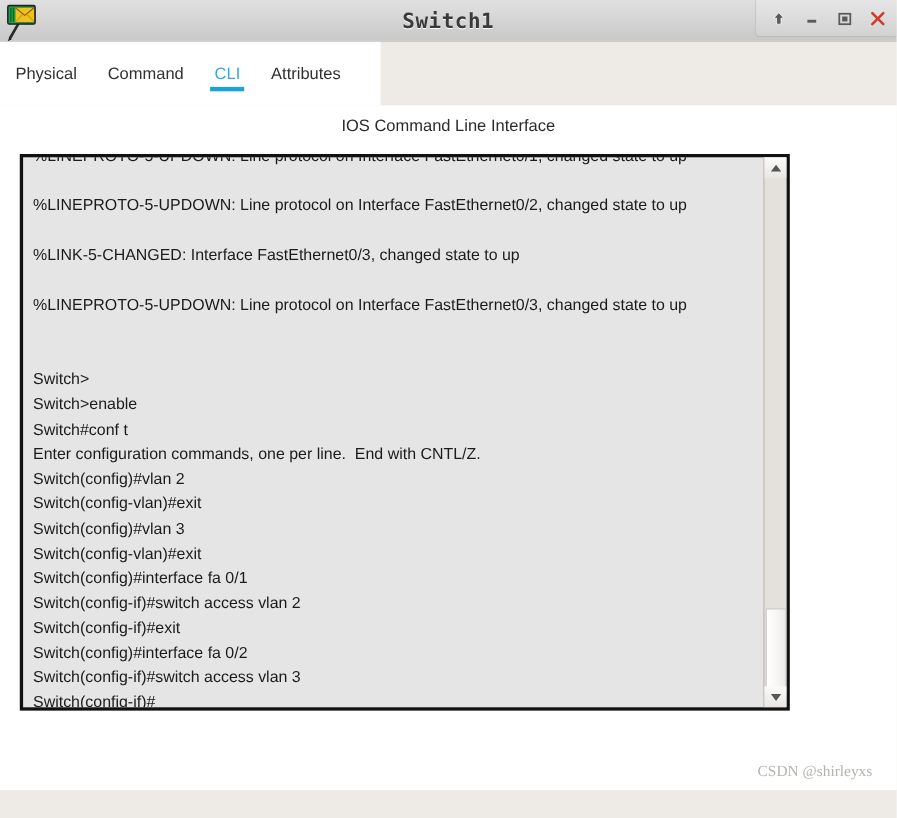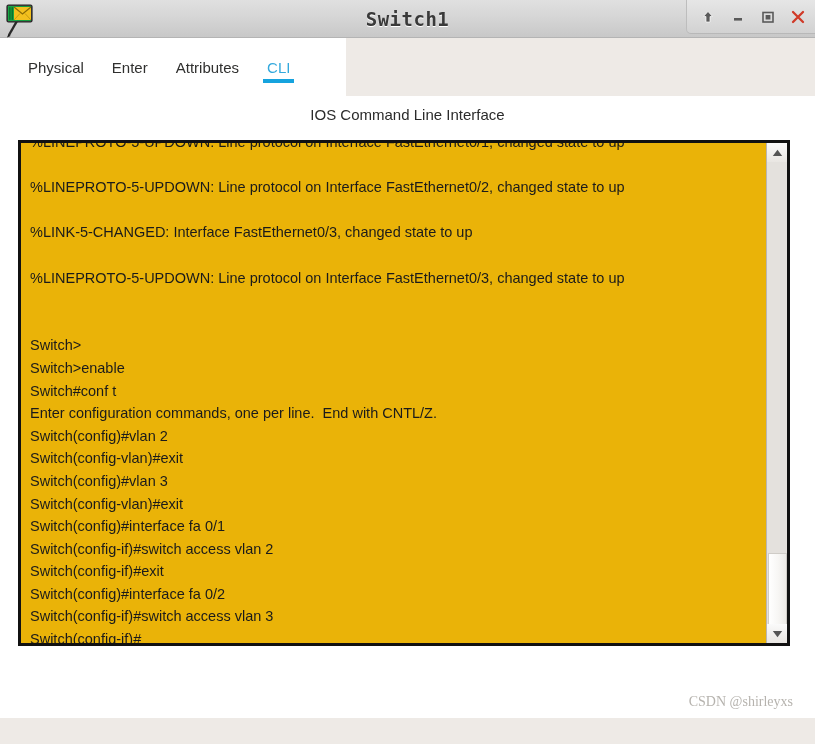--- a/index.html
+++ b/index.html
@@ -101,21 +101,20 @@
     width: 346px;
     height: 58px;
     background: #ffffff;
   }
   #tabs {
     position: absolute;
     left: 0; top: 0;
     height: 58px;
     display: flex;
     align-items: flex-start;
-    padding-left: 14px;
     box-sizing: border-box;
   }
   .tab {
     position: relative;
     height: 58px;
     padding: 0 14px;
     display: flex;
     align-items: center;
     font-size: 15px;
     color: #30302f;
@@ -149,24 +148,24 @@
     text-align: center;
     font-size: 15px;
     color: #2b2b2b;
   }
 
   
   #terminal {
     position: absolute;
     left: 18px;
     top: 44px;
-    width: 772px;
+    width: 700px;
     height: 506px;
     border: 3px solid #111111;
-    background: #eab308;
+    background: #e5e5e5;
     box-sizing: border-box;
     overflow: hidden;
   }
   #term-text {
     position: absolute;
     left: 9px;
     top: -12px;
     width: 720px;
     font-size: 14.5px;
     color: #1b1b1b;
@@ -279,27 +278,27 @@
       </div>
     </div>
 
     <div id="tabstrip">
       <div id="tabs-bg"></div>
       <div id="tabs">
         <div class="tab">
           <span>Physical</span>
         </div>
         <div class="tab">
-          <span>Enter</span>
+          <span>Command</span>
+        </div>
+        <div class="tab active">
+          <span>CLI</span>
         </div>
         <div class="tab">
           <span>Attributes</span>
-        </div>
-        <div class="tab active">
-          <span>CLI</span>
         </div>
       </div>
     </div>
 
     <div id="panel">
 
       <div id="cli-header">IOS Command Line Interface</div>
 
       <div id="terminal">
         <div id="term-text"><div class="tline">%LINEPROTO-5-UPDOWN: Line protocol on Interface FastEthernet0/1, changed state to up</div><div class="tline blank"></div><div class="tline">%LINEPROTO-5-UPDOWN: Line protocol on Interface FastEthernet0/2, changed state to up</div><div class="tline blank"></div><div class="tline">%LINK-5-CHANGED: Interface FastEthernet0/3, changed state to up</div><div class="tline blank"></div><div class="tline">%LINEPROTO-5-UPDOWN: Line protocol on Interface FastEthernet0/3, changed state to up</div><div class="tline blank"></div><div class="tline blank"></div><div class="tline">Switch&gt;</div><div class="tline">Switch&gt;enable</div><div class="tline">Switch#conf t</div><div class="tline">Enter configuration commands, one per line.  End with CNTL/Z.</div><div class="tline">Switch(config)#vlan 2</div><div class="tline">Switch(config-vlan)#exit</div><div class="tline">Switch(config)#vlan 3</div><div class="tline">Switch(config-vlan)#exit</div><div class="tline">Switch(config)#interface fa 0/1</div><div class="tline">Switch(config-if)#switch access vlan 2</div><div class="tline">Switch(config-if)#exit</div><div class="tline">Switch(config)#interface fa 0/2</div><div class="tline">Switch(config-if)#switch access vlan 3</div><div class="tline">Switch(config-if)#</div></div>

